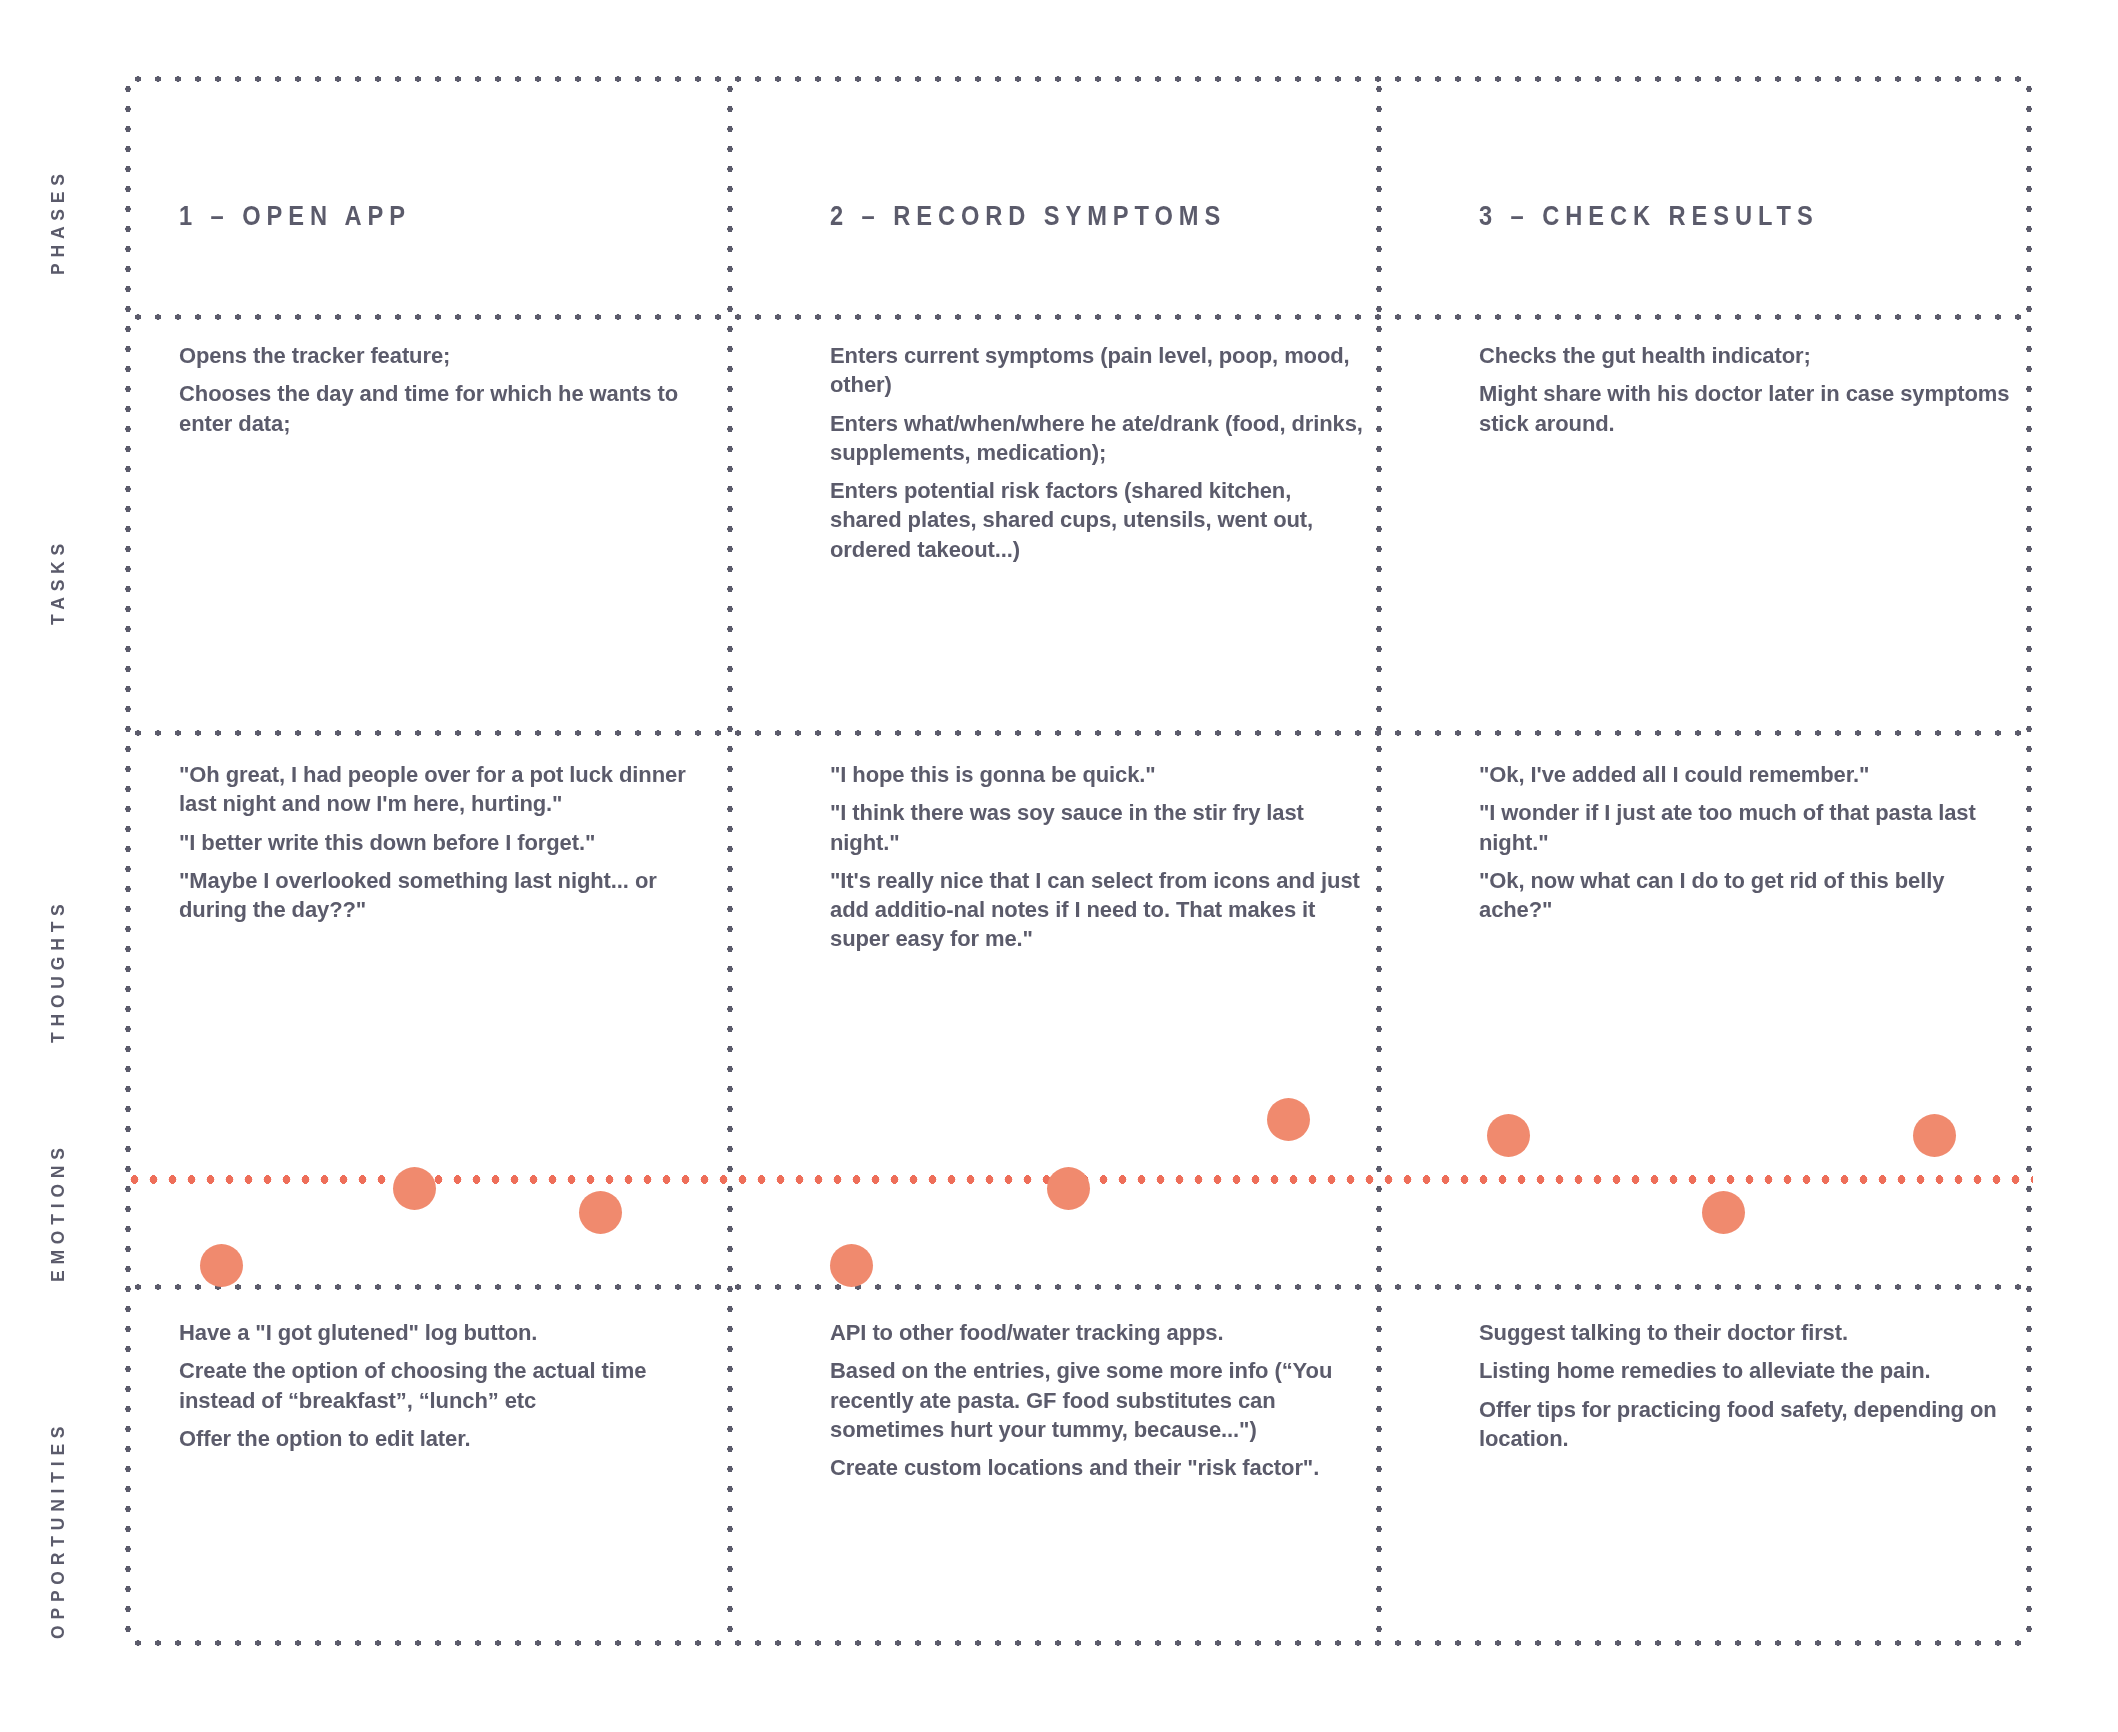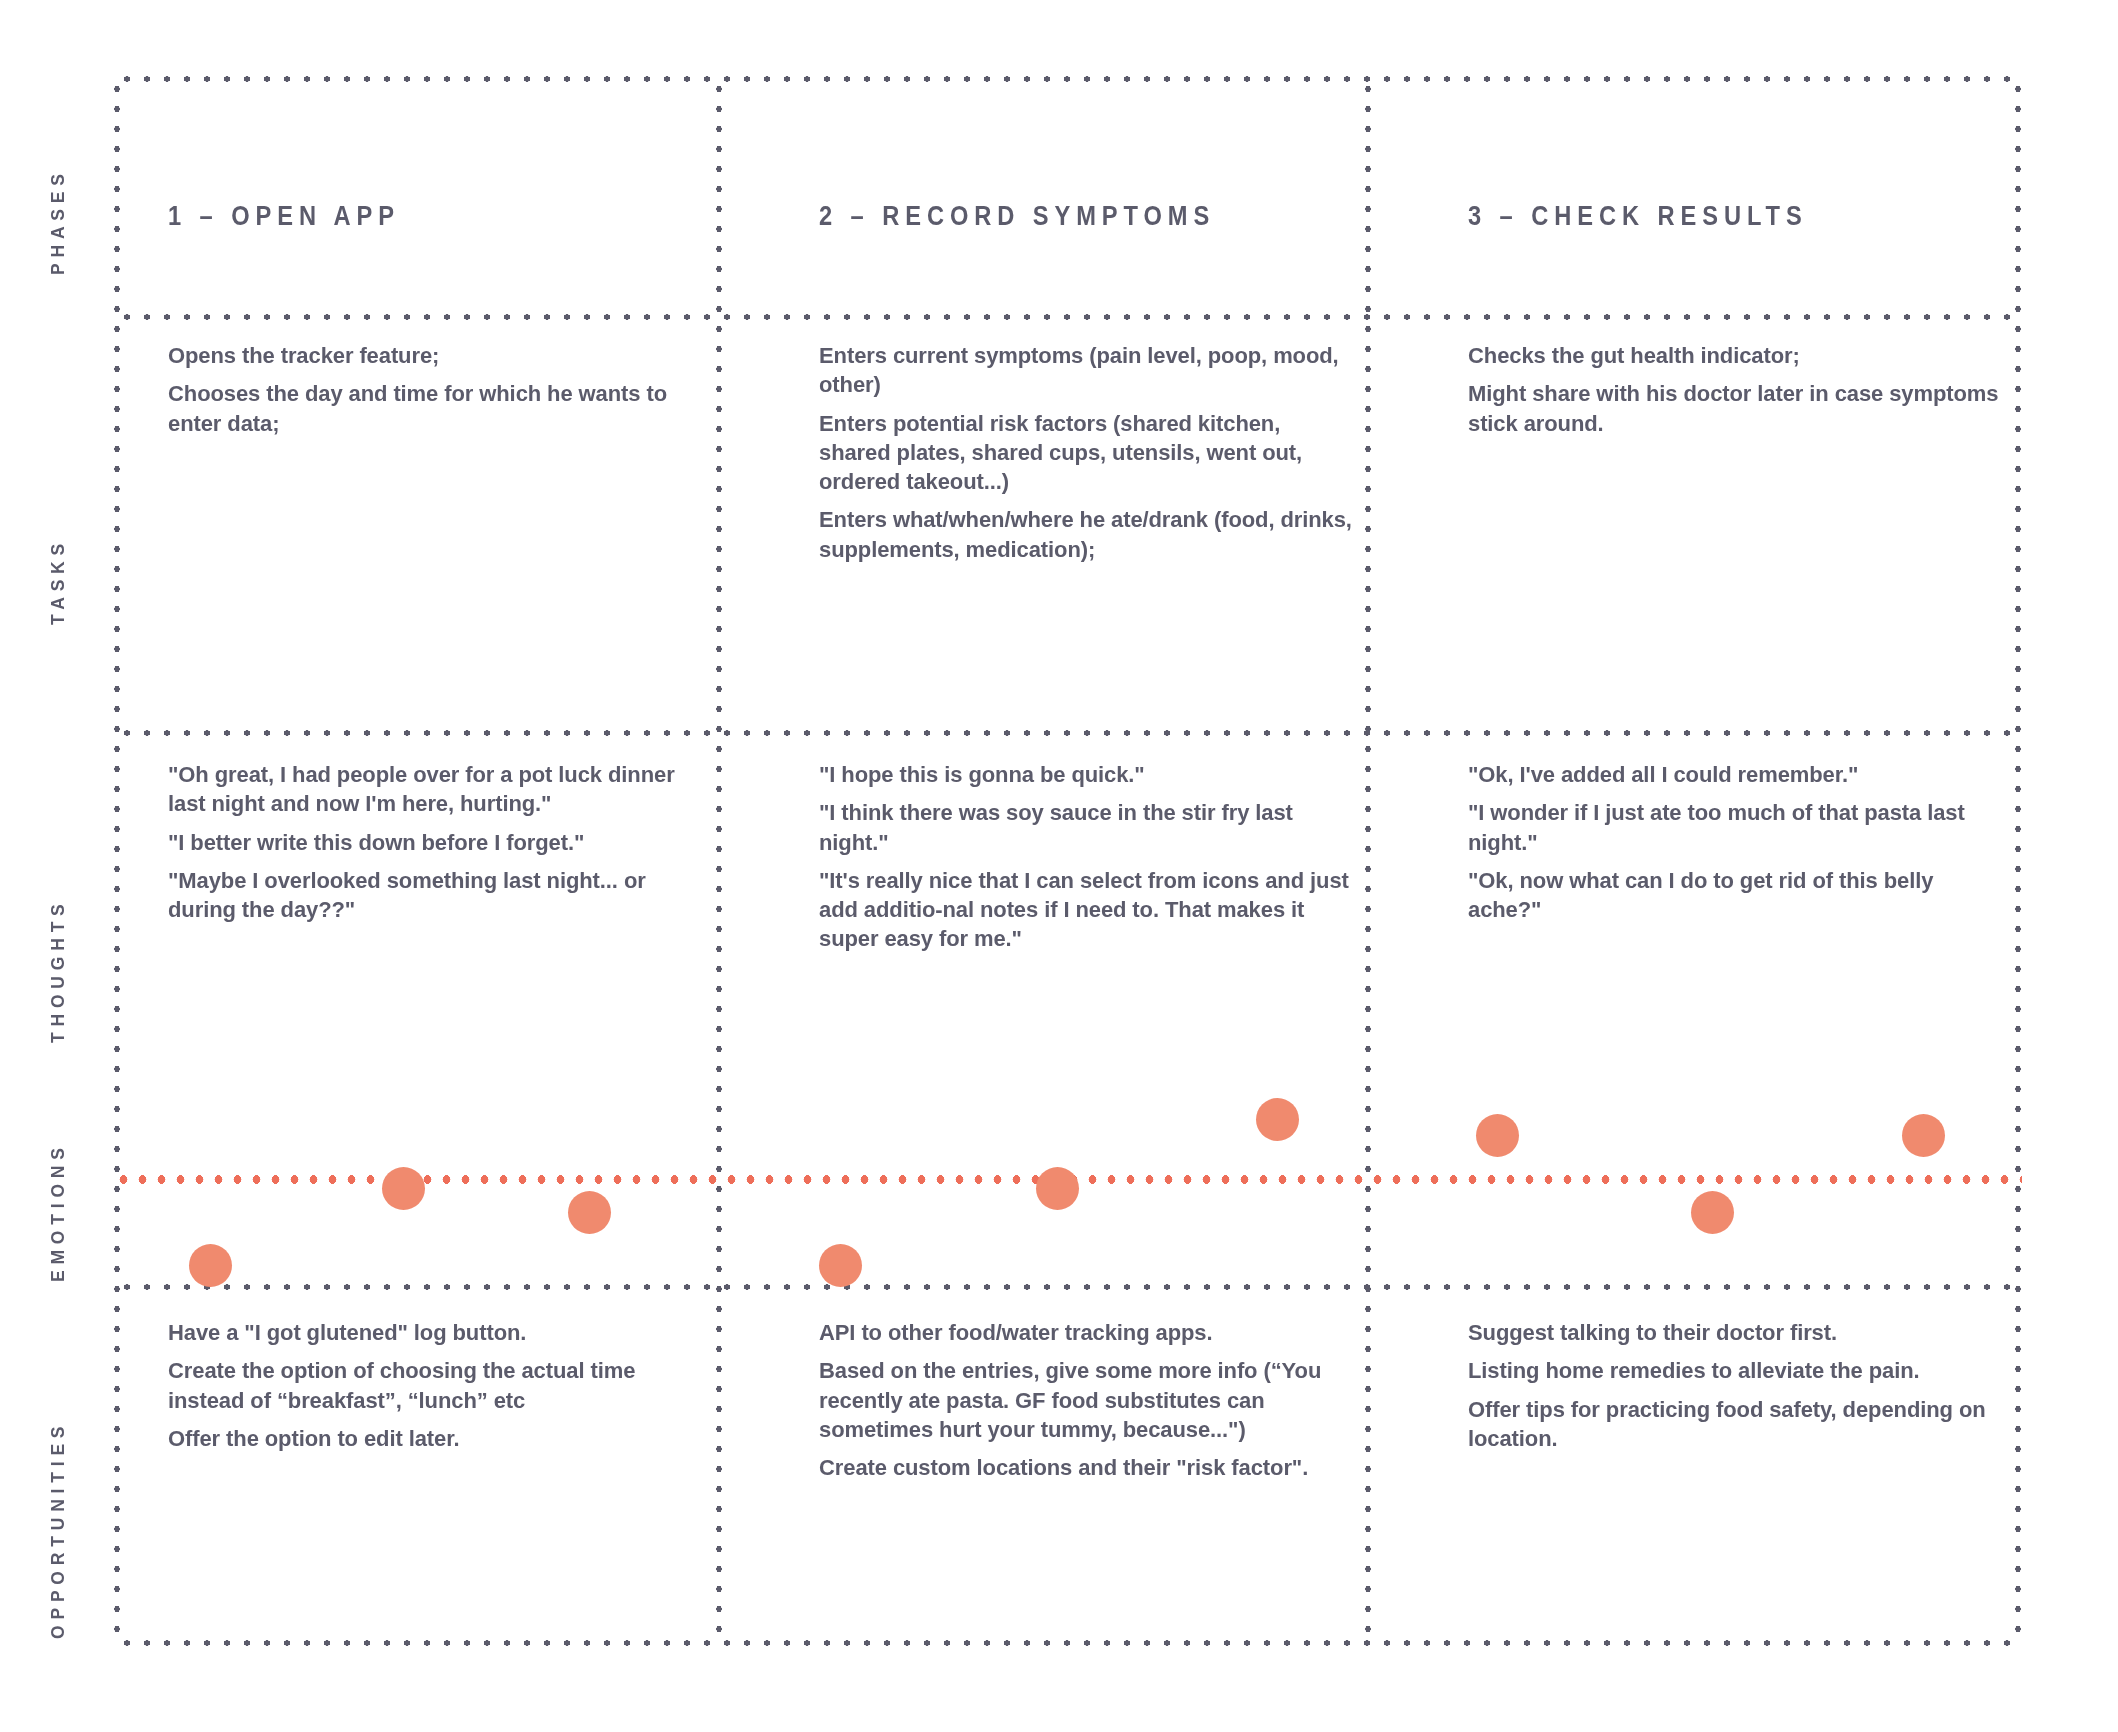--- a/index.html
+++ b/index.html
@@ -3,21 +3,21 @@
 <meta charset="utf-8">
 <style>
   * { margin:0; padding:0; box-sizing:border-box; }
   html,body { width:2119px; height:1732px; background:#fff; }
   body { font-family:"Liberation Sans", sans-serif; color:#5B5B6B; }
 
   #stage { position:relative; width:2119px; height:1732px; overflow:hidden; background:#fff; }
 
   
   #grid {
-    position:absolute; left:117px; top:79px;
+    position:absolute; left:128px; top:79px;
     width:1901px; height:1564px;
   }
   .edge { position:absolute; }
   .edge.h { left:0; width:100%; height:6.4px;
     background-image:radial-gradient(circle closest-side, #5B5B6B 94%, transparent 96%);
     background-size:20px 6.4px; background-repeat:repeat-x; background-position:0 center; }
   .edge.v { top:0; height:100%; width:6.4px;
     background-image:radial-gradient(circle closest-side, #5B5B6B 94%, transparent 96%);
     background-size:6.4px 20px; background-repeat:repeat-y; background-position:center 0; }
   #edge-top    { top:-3.2px; }
@@ -142,22 +142,22 @@
         <p>Have a "I got glutened" log button.</p>
         <p>Create the option of choosing the actual time instead of “breakfast”, “lunch” etc</p>
         <p>Offer the option to edit later.</p>
       </div>
     </div>
 
     <div class="col" id="col-2">
       <div class="phase-title">2 – RECORD SYMPTOMS</div>
       <div class="cell tasks-cell" style="width:535px">
         <p>Enters current symptoms (pain level, poop, mood, other)</p>
+        <p>Enters what/when/where he ate/drank (food, drinks, supplements, medication);</p>
         <p>Enters potential risk factors (shared kitchen, shared plates, shared cups, utensils, went out, ordered takeout...)</p>
-        <p>Enters what/when/where he ate/drank (food, drinks, supplements, medication);</p>
       </div>
       <div class="cell thoughts-cell" style="width:535px">
         <p>"I hope this is gonna be quick."</p>
         <p>"I think there was soy sauce in the stir fry last night."</p>
         <p>"It's really nice that I can select from icons and just add additio-nal notes if I need to. That makes it super easy for me."</p>
       </div>
       <div class="cell opps-cell" style="width:535px">
         <p>API to other food/water tracking apps.</p>
         <p>Based on the entries, give some more info (“You recently ate pasta. GF food substitutes can sometimes hurt your tummy, because...")</p>
         <p>Create custom locations and their "risk factor".</p>

